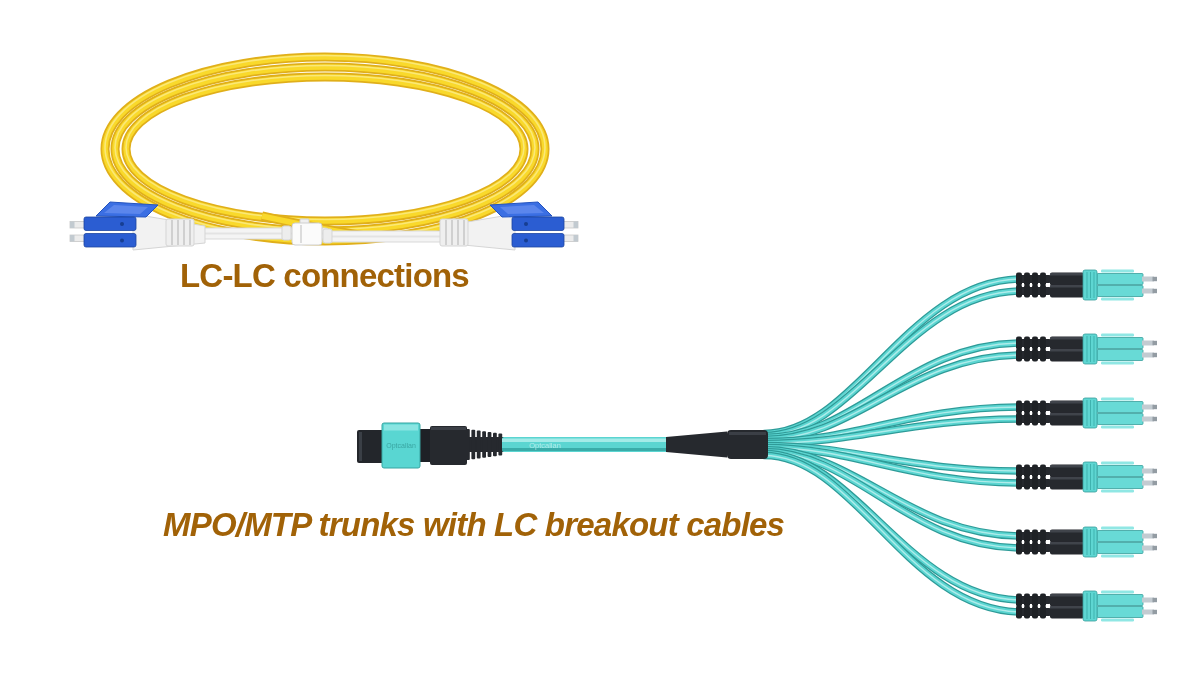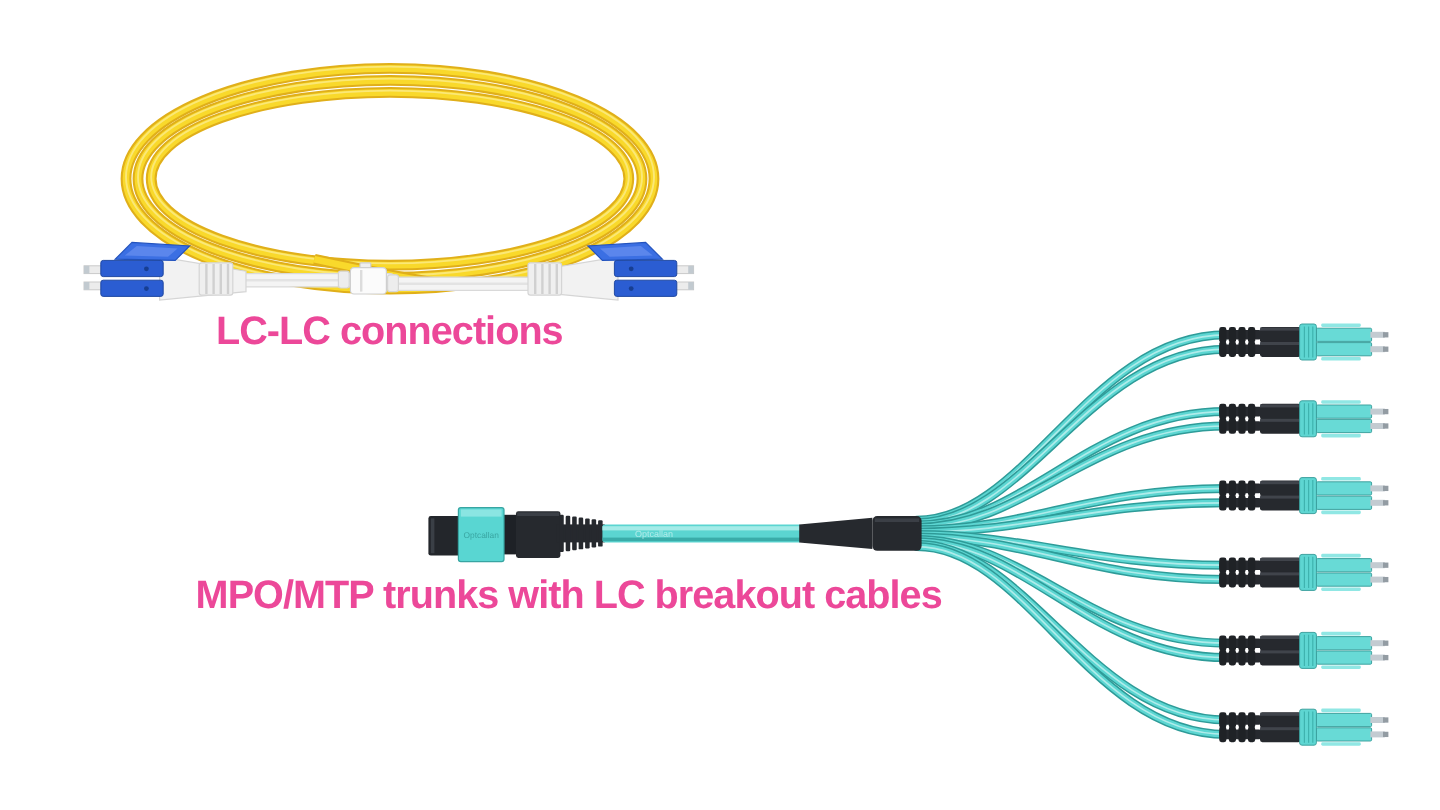--- a/index.html
+++ b/index.html
@@ -2,27 +2,27 @@
 <html><head>
 <meta charset="utf-8">
 <style>
   html,body{margin:0;padding:0;background:#fff;}
   .canvas{
     position:relative;width:1200px;height:675px;background:#fff;
     overflow:hidden;font-family:"Liberation Sans",sans-serif;
   }
   .canvas svg{position:absolute;left:0;top:0;}
   .label{
-    position:absolute;color:#ec4899;font-weight:700;font-size:33px;
+    position:absolute;color:#a16207;font-weight:700;font-size:33px;
     line-height:38px;letter-spacing:-0.8px;white-space:nowrap;
     font-family:"Liberation Sans",sans-serif;
     text-align:right;
   }
   .label-lc{left:180px;top:257px;}
-  .label-mpo{left:163px;top:477px;}
+  .label-mpo{left:163px;top:506px;font-style:italic;}
   .wm{font-family:"Liberation Sans",sans-serif;text-anchor:middle;}
   .wm-dark{font-size:7px;fill:#1F7D7A;opacity:0.55;}
   .wm-light{font-size:7.5px;fill:#EAFBFA;opacity:0.6;}
 </style>
 </head>
 <body>
 
 <div class="canvas">
 
   <svg width="1200" height="675" viewBox="0 0 1200 675">

